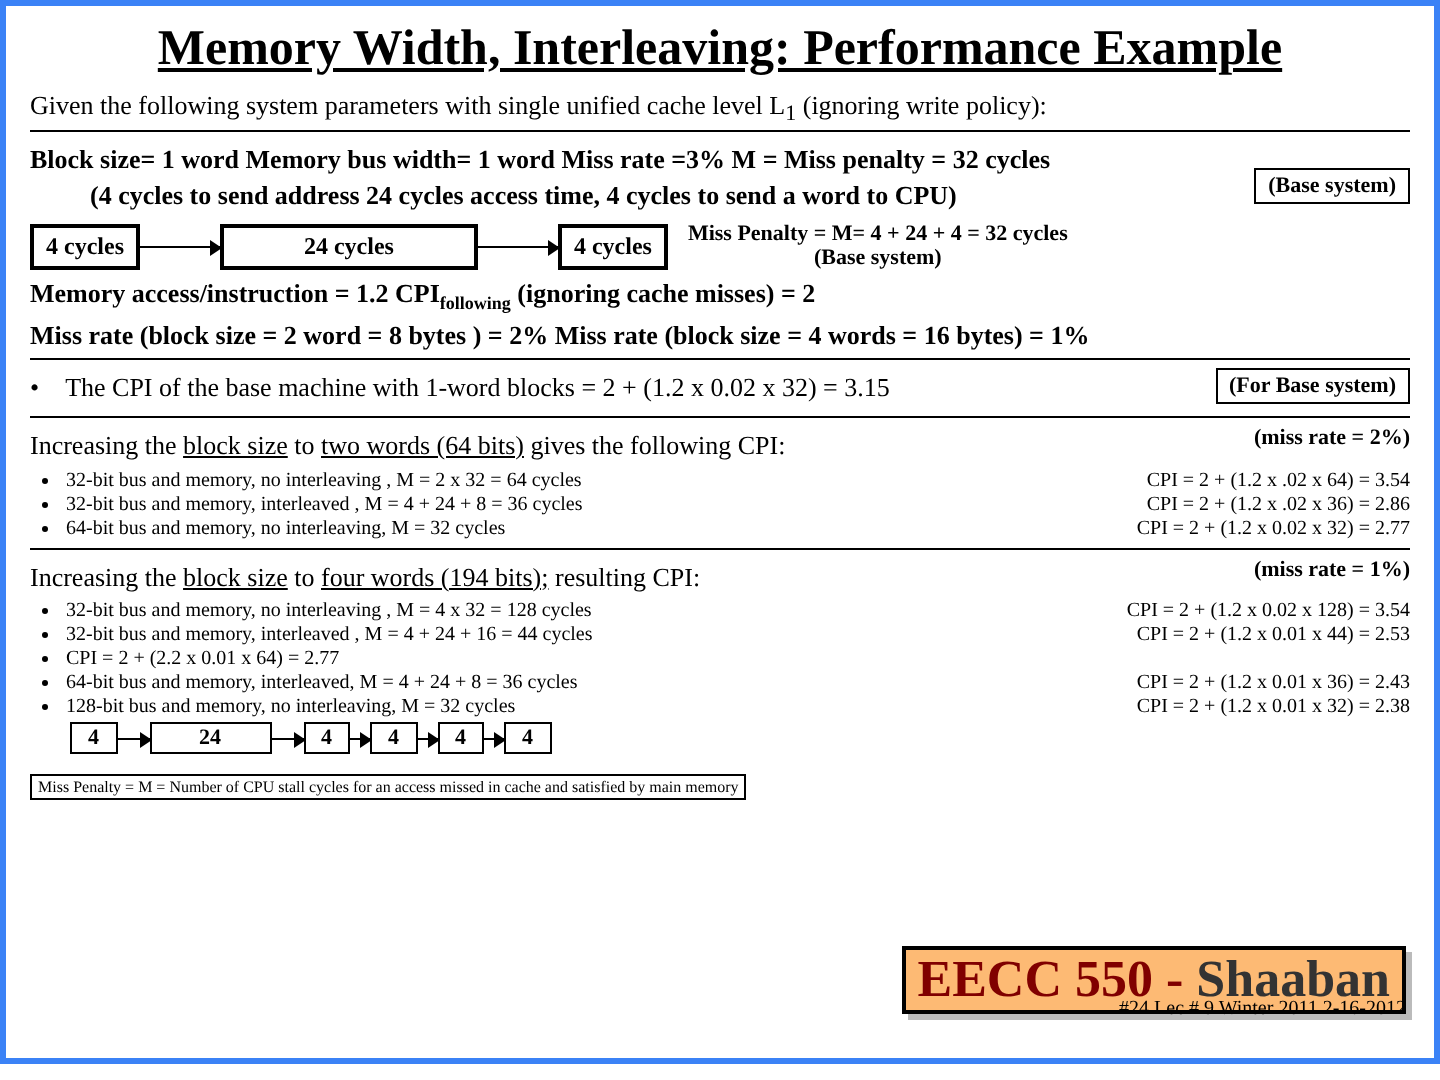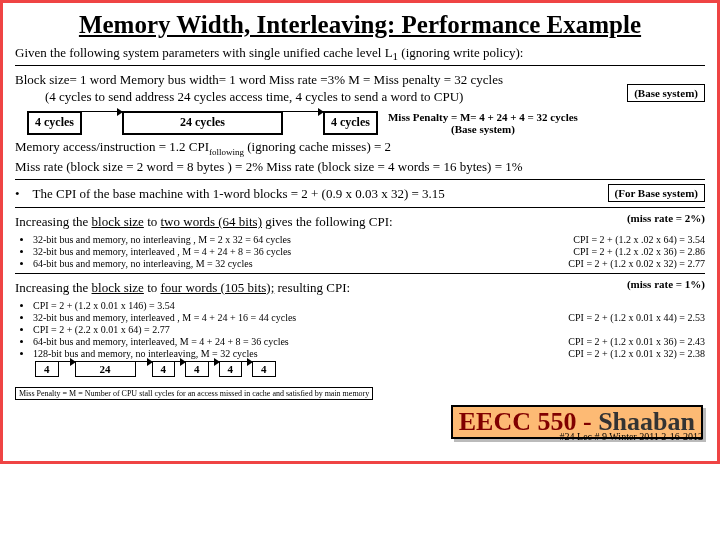--- a/index.html
+++ b/index.html
@@ -1,23 +1,23 @@
 <!DOCTYPE html>
 <html><head>
 <meta charset="utf-8">
 <style>
 body{margin:0;font-family:"Times New Roman",serif;background:#fff}
-.slide{width:720px;height:464px;border:3px solid #ef4444;box-sizing:border-box;position:relative;padding:8px 12px 4px 12px}
+.slide{width:720px;height:532px;border:3px solid #3b82f6;box-sizing:border-box;position:relative;padding:8px 12px 4px 12px}
 .title{font-size:25px;font-weight:bold;text-align:center;text-decoration:underline;margin-bottom:6px}
 .p{font-size:13px;line-height:1.2;margin:2px 0}
-.b{font-weight:normal}
+.b{font-weight:bold}
 .u{text-decoration:underline}
 .box{border:1px solid #000;display:inline-block;padding:2px 6px;font-size:12px}
 .boxb{border:2px solid #000;display:inline-block;padding:2px 6px;font-size:12px;font-weight:bold}
-.row{display:flex;gap:0;margin:4px 12px}
+.row{display:flex;align-items:center;gap:0;margin:4px 0}
 .arr{width:40px;height:0;border-top:1px solid #000;position:relative}
 .arr:after{content:"";position:absolute;right:-1px;top:-4px;border-left:6px solid #000;border-top:4px solid transparent;border-bottom:4px solid transparent}
 .sb{font-size:11px;position:relative;top:3px}
 .note{font-size:11px;font-weight:bold}
 .bullets{margin:2px 0;padding-left:18px}
 .bullets li{font-size:10px;margin:1px 0}
 .hr{border-top:1px solid #000;margin:4px 0}
 .course{position:absolute;right:14px;bottom:22px;font-size:26px;font-weight:bold;color:#800000;border:2px solid #000;padding:0 6px;background:#fdba74;box-shadow:3px 3px 0 #bbb}
 .course .sh{color:#333}
 .stamp{position:absolute;right:14px;bottom:19px;font-size:10px}
@@ -41,37 +41,37 @@
  <div>
   <div class="p b">Block size= 1 word   Memory bus width= 1  word    Miss rate =3%   M = Miss penalty = 32 cycles</div>
   <div class="p b" style="padding-left:30px">(4 cycles to send address       24 cycles  access time,    4 cycles to send a word to CPU)</div>
  </div>
  <span class="box note" style="margin-top:14px">(Base system)</span>
 </div>
 
 <div class="row">
  <span class="boxb">4 cycles</span>
  <span class="arr"></span>
- <span class="boxb" style="padding:2px 56px">24 cycles</span>
+ <span class="boxb" style="padding:2px 40px">24 cycles</span>
  <span class="arr"></span>
  <span class="boxb">4 cycles</span>
  <div style="margin-left:10px">
   <div class="note">Miss Penalty = M= 4 + 24 + 4 = 32 cycles</div>
   <div class="note" style="text-align:center">(Base system)</div>
  </div>
 </div>
 
 <div class="p b">
  <span>Memory access/instruction = 1.2         CPI</span><sub>following</sub><span> (ignoring cache misses) = 2</span>
 </div>
 <div class="p b">Miss rate  (block size = 2 word = 8 bytes ) =  2%     Miss rate  (block size = 4 words = 16 bytes) = 1%</div>
 <div class="hr"></div>
 
 <div class="flexbet">
- <div class="p">•&nbsp;&nbsp;&nbsp;&nbsp;<span>The CPI of the base machine with 1-word blocks  =  2 + (0.9 x 0.03 x 32) = 3.15</span></div>
+ <div class="p">•&nbsp;&nbsp;&nbsp;&nbsp;<span>The CPI of the base machine with 1-word blocks  =  2 + (1.2 x 0.02 x 32) = 3.15</span></div>
  <span class="box note">(For Base system)</span>
 </div>
 <div class="hr"></div>
 
 <div class="flexbet">
  <div class="p">
   <span>Increasing the </span><span class="u">block size</span><span> to </span><span class="u">two words (64 bits)</span><span> gives the following CPI:</span>
  </div>
  <span class="note">(miss rate = 2%)</span>
 </div>
@@ -92,28 +92,29 @@
         <div class="flexbet">
           <span>64-bit bus and memory, no interleaving,      M = 32 cycles</span>
           <span>CPI = 2 + (1.2 x 0.02 x 32) = 2.77</span>
         </div>
       </li>
 </ul>
 <div class="hr"></div>
 
 <div class="flexbet">
  <div class="p">
-  <span>Increasing the </span><span class="u">block size</span><span> to </span><span class="u">four words (105 bits);</span><span> resulting CPI:</span>
+  <span>Increasing the </span><span class="u">block size</span><span> to </span><span class="u">four words (194 bits);</span><span> resulting CPI:</span>
  </div>
  <span class="note">(miss rate = 1%)</span>
 </div>
 <ul class="bullets">
  <li>
         <div class="flexbet">
-          <span>CPI = 2 + (1.2 x 0.01 x 146) = 3.54</span>
+          <span>32-bit bus and memory, no interleaving ,   M = 4 x 32 = 128 cycles</span>
+          <span>CPI = 2 + (1.2 x 0.02 x 128) = 3.54</span>
         </div>
       </li>
  <li>
         <div class="flexbet">
           <span>32-bit bus and memory, interleaved ,   M = 4 + 24 + 16 = 44 cycles</span>
           <span>CPI = 2 + (1.2 x 0.01 x 44)  = 2.53</span>
         </div>
       </li>
  <li>
         <div class="flexbet">

